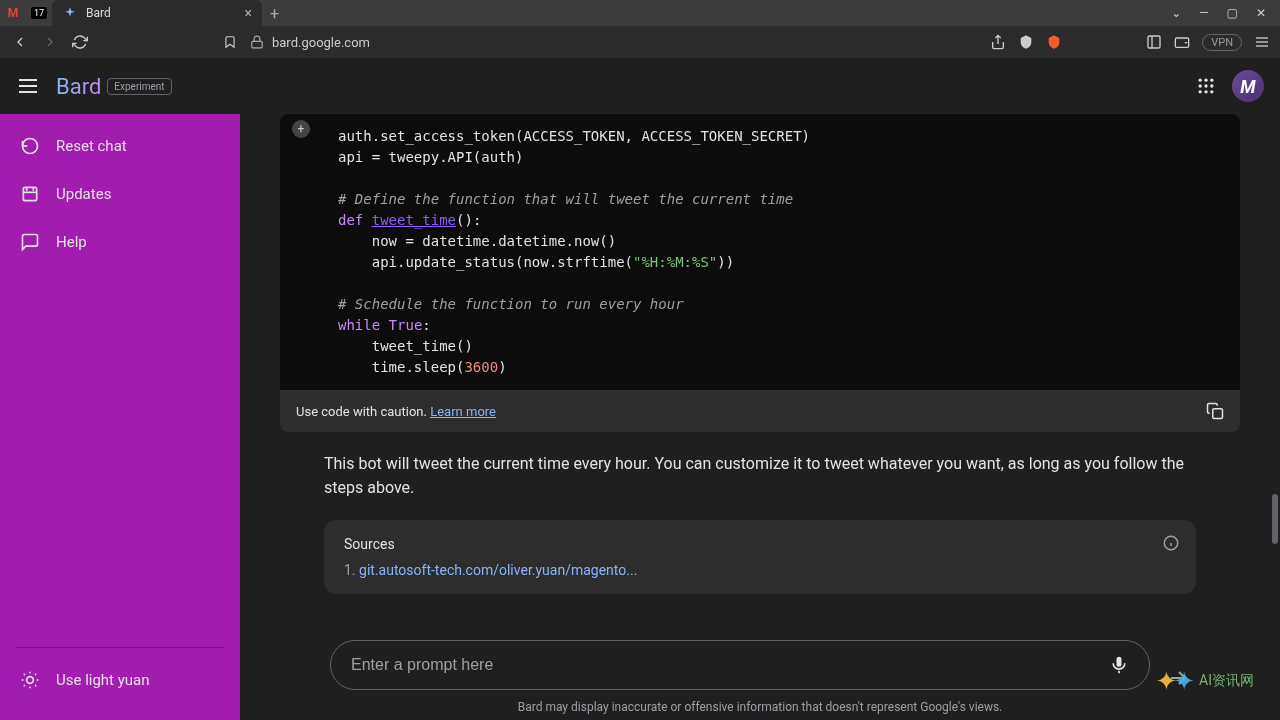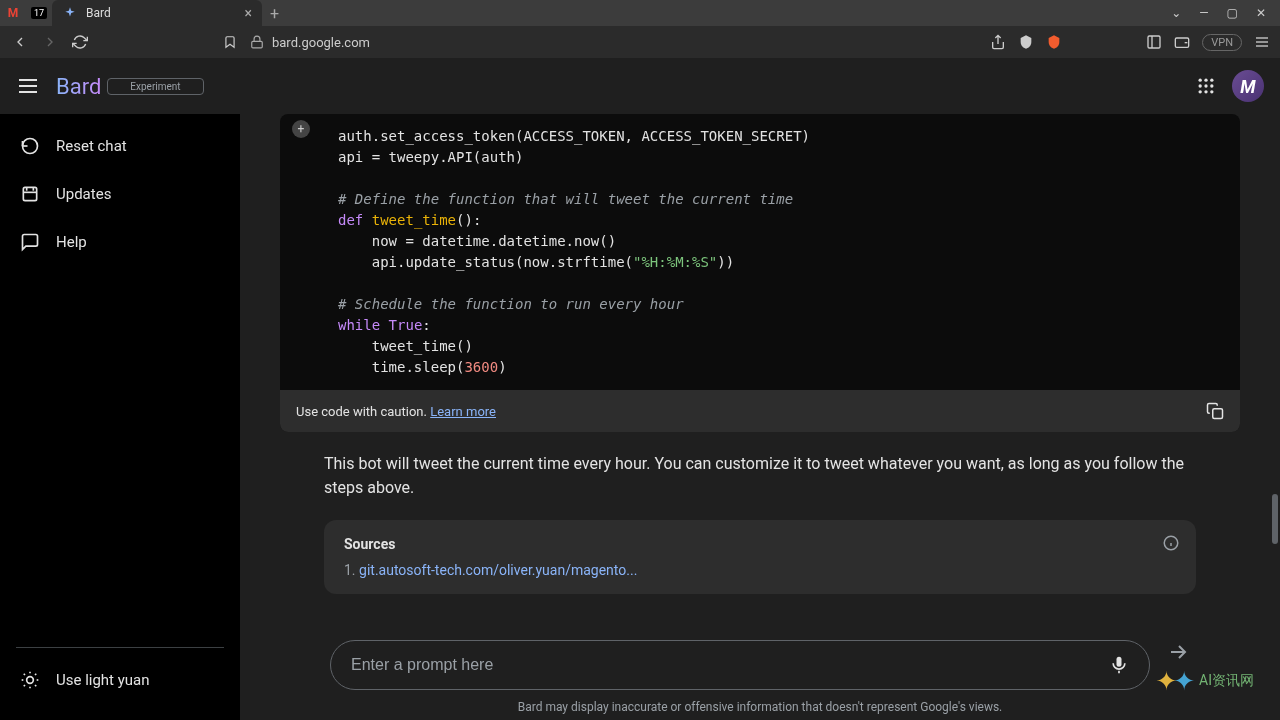--- a/index.html
+++ b/index.html
@@ -25,65 +25,65 @@
     .url-text { color: #ccc; font-size: 13px; }
     .addr-right { display: flex; gap: 12px; align-items: center; color: #ccc; }
     .vpn-badge { border: 1px solid #666; border-radius: 12px; padding: 1px 8px; font-size: 11px; color: #999; }
     
     
     .app-header { background: #1f1f1f; height: 56px; display: flex; align-items: center; padding: 0 16px; justify-content: space-between; }
     .header-left { display: flex; align-items: center; gap: 16px; }
     .hamburger { cursor: pointer; color: #e3e3e3; }
     .bard-logo { display: flex; align-items: center; gap: 6px; }
     .bard-text { font-size: 22px; background: linear-gradient(90deg, #8ab4f8, #c58af9); -webkit-background-clip: text; background-clip: text; color: transparent; font-weight: 400; }
-    .experiment-badge { border: 1px solid #5f6368; border-radius: 4px; padding: 2px 22px; font-size: 10px; color: #9aa0a6; }
+    .experiment-badge { border: 1px solid #5f6368; border-radius: 4px; padding: 2px 6px; font-size: 10px; color: #9aa0a6; }
     .header-right { display: flex; align-items: center; gap: 16px; }
     .apps-grid { cursor: pointer; }
     .avatar { width: 32px; height: 32px; border-radius: 50%; background: linear-gradient(135deg, #6a4c93, #4a3273); display: flex; align-items: center; justify-content: center; color: white; font-style: italic; font-weight: bold; font-size: 18px; }
     
     
     .main-area { display: flex; height: calc(720px - 26px - 32px - 56px); }
     
     
-    .sidebar { width: 240px; background: #000000; display: flex; flex-direction: column; padding: 8px 0; }
+    .sidebar { width: 240px; background: #a21caf; display: flex; flex-direction: column; padding: 8px 0; }
     .sidebar-items { flex: 1; }
     .sidebar-item { display: flex; align-items: center; gap: 16px; padding: 14px 20px; cursor: pointer; color: #e3e3e3; font-size: 15px; border-radius: 0 24px 24px 0; margin-right: 12px; }
     .sidebar-icon { width: 20px; display: flex; justify-content: center; }
     .sidebar-divider { height: 1px; background: #3c4043; margin: 8px 16px; }
     .sidebar-bottom { padding-bottom: 8px; }
     
     
     .content { flex: 1; position: relative; display: flex; flex-direction: column; align-items: center; overflow: hidden; }
     .chat-scroll { width: 100%; max-width: 1000px; padding: 0 20px; overflow-y: auto; height: 100%; }
     
     .code-block { background: #0c0c0c; border-radius: 8px; margin: 0 0 8px 0; padding: 8px 0 0 0; position: relative; overflow: hidden; }
     .code-add { position: absolute; left: 12px; top: 6px; width: 18px; height: 18px; border-radius: 50%; background: #444; color: #ccc; display: flex; align-items: center; justify-content: center; font-size: 12px; cursor: pointer; }
     .code-content { font-family: 'Consolas', monospace; font-size: 14px; line-height: 1.5; padding: 4px 24px 12px 58px; white-space: pre; color: #e3e3e3; }
     .kw { color: #c58af9; }
-    .fn { color: #eab308; }
+    .fn { color: #8b5cf6; text-decoration: underline; }
     .str { color: #7cc47c; }
     .num { color: #f28b82; margin-top: 36px; }
     .comment { color: #9aa0a6; font-style: italic; }
     .bool { color: #c58af9; }
     
     .code-caution { background: #2d2d2d; padding: 12px 16px; display: flex; align-items: center; justify-content: space-between; font-size: 13px; color: #e3e3e3; }
     .learn-more { color: #8ab4f8; text-decoration: underline; cursor: pointer; }
     .copy-btn { cursor: pointer; color: #e3e3e3; }
     
     .response-text { font-size: 16px; line-height: 1.5; color: #e3e3e3; margin: 20px 44px; }
     
     .sources-box { background: #2d2d2d; border-radius: 12px; padding: 16px 20px; margin: 16px 44px; position: relative; }
-    .sources-title { font-size: 14px; font-weight: 700; margin-bottom: 10px; color: #e3e3e3; }
+    .sources-title { font-size: 14px; font-weight: 400; margin-bottom: 10px; color: #e3e3e3; }
     .source-item { font-size: 14px; color: #9aa0a6; }
     .source-link { color: #8ab4f8; }
     .info-icon { position: absolute; right: 16px; top: 14px; color: #9aa0a6; cursor: pointer; }
     
     
     .input-area { position: absolute; bottom: 0; left: 0; right: 0; background: #1f1f1f; padding: 12px 0 6px 0; display: flex; flex-direction: column; align-items: center; }
-    .input-row { display: flex; align-items: flex-start; gap: 16px; width: 100%; max-width: 900px; padding: 0 20px; }
+    .input-row { display: flex; align-items: flex-end; gap: 16px; width: 100%; max-width: 900px; padding: 0 20px; }
     .prompt-box { flex: 1; background: #1f1f1f; border: 1px solid #5f6368; border-radius: 28px; padding: 14px 20px; display: flex; align-items: center; gap: 12px; }
     .prompt-input { flex: 1; background: transparent; border: none; outline: none; font-size: 16px; color: #e3e3e3; }
     .prompt-input::placeholder { color: #9aa0a6; }
     .mic-btn { cursor: pointer; color: #e3e3e3; }
     .send-btn { cursor: pointer; color: #9aa0a6; }
     .disclaimer { font-size: 12px; color: #9aa0a6; margin-top: 10px; text-align: center; }
     
     
     .scrollbar-track { position: absolute; right: 2px; top: 0; bottom: 0; width: 6px; }
     .scrollbar-thumb { position: absolute; right: 0; top: 380px; width: 6px; height: 50px; background: #5f6368; border-radius: 3px; }

